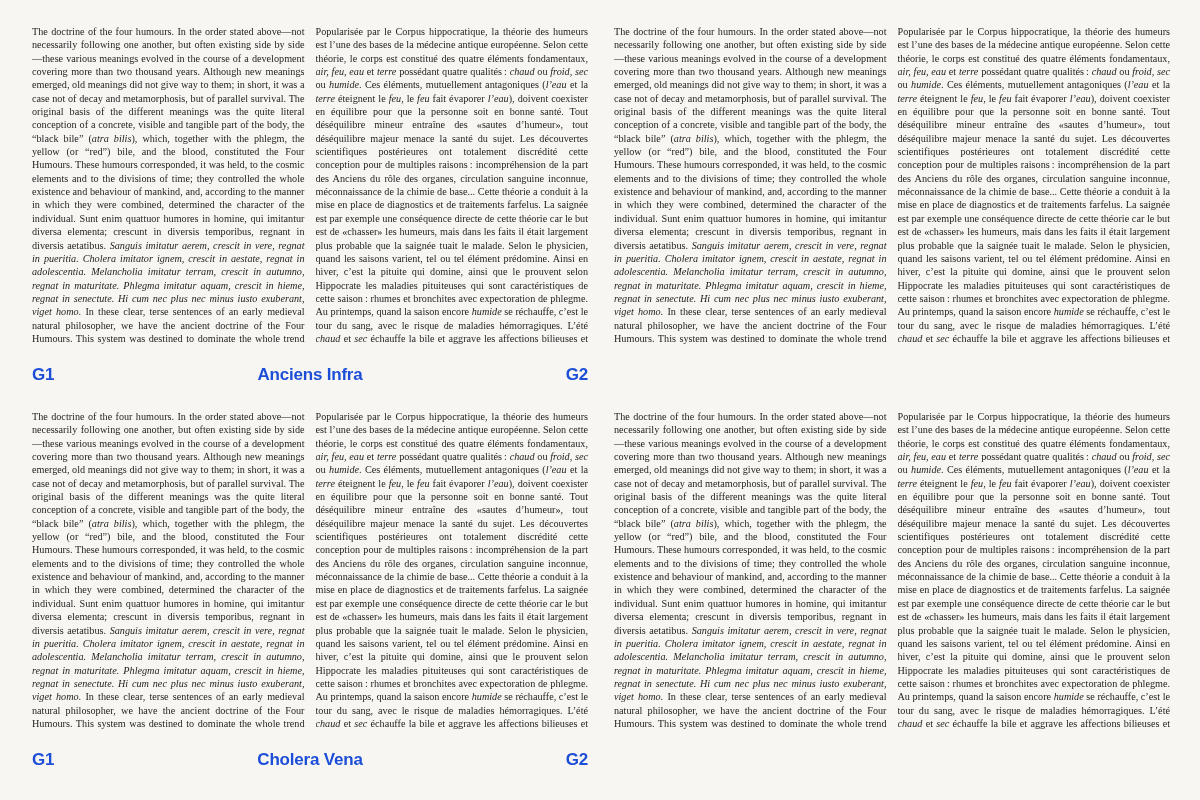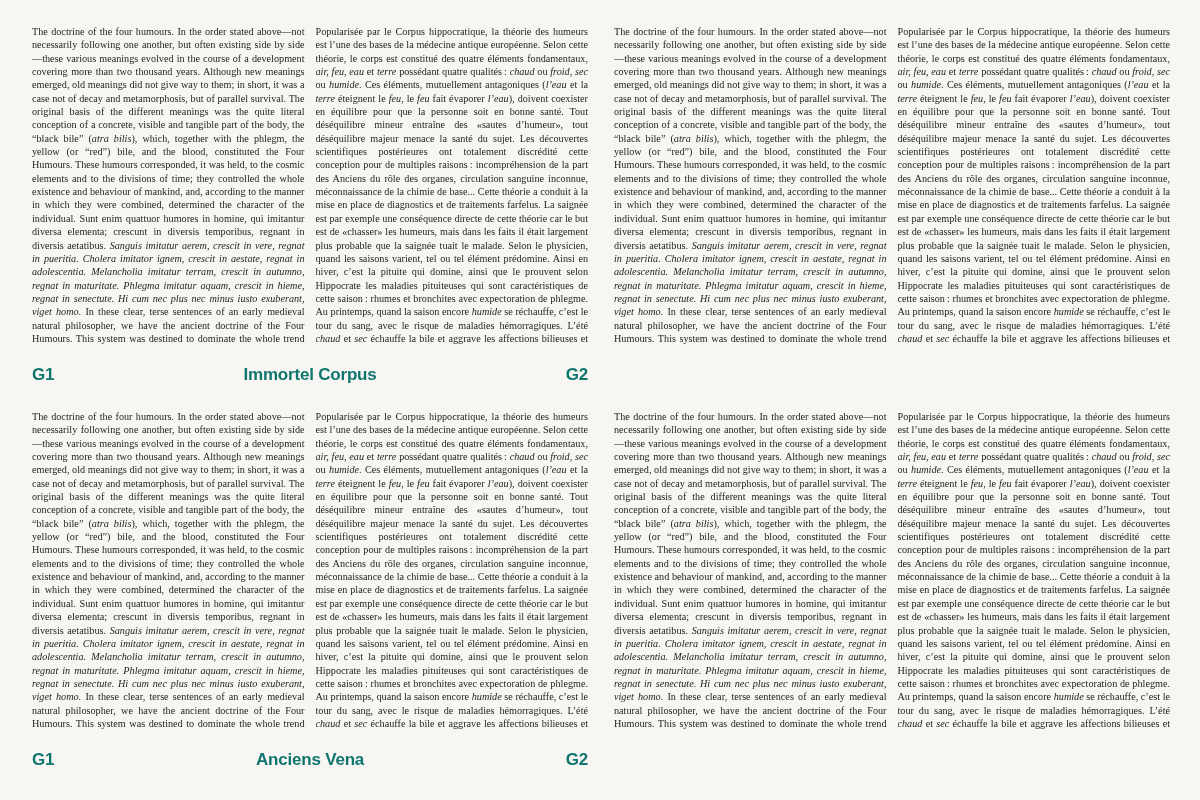--- a/index.html
+++ b/index.html
@@ -50,58 +50,58 @@
   .textcol i { font-style: italic; }
   .g2-grade .textcol { color: #242321; }
   .footer {
     position: relative;
     margin-top: 15px;
     height: 30px;
     font-family: "Liberation Sans", "DejaVu Sans", sans-serif;
     font-weight: bold;
     font-size: 17px;
     letter-spacing: -0.2px;
-    color: #0f766e;
+    color: #1d4ed8;
   }
   .footer .marker-left  { position: absolute; left: 0; top: 3px; }
   .footer .marker-right { position: absolute; right: 0; top: 3px; }
   .footer .face-name    { position: absolute; left: 0; right: 0; top: 3px; text-align: center; }
 </style>
 </head>
 <body>
 
 <div class="spread">
 
   <section class="quadrant g1-grade">
     <div class="textwrap">
       <div class="textcol" lang="en"><span>The doctrine of the four humours. In the order stated above—not necessarily following one another, but often existing side by side—these various meanings evolved in the course of a development covering more than two thousand years. Although new meanings emerged, old meanings did not give way to them; in short, it was a case not of decay and metamorphosis, but of parallel survival. The original basis of the different meanings was the quite literal conception of a concrete, visible and tangible part of the body, the “black bile” (</span><i>atra bilis</i><span>), which, together with the phlegm, the yellow (or “red”) bile, and the blood, constituted the Four Humours. These humours corresponded, it was held, to the cosmic elements and to the divisions of time; they controlled the whole existence and behaviour of mankind, and, according to the manner in which they were combined, determined the character of the individual. Sunt enim quattuor humores in homine, qui imitantur diversa elementa; crescunt in diversis temporibus, regnant in diversis aetatibus. </span><i>Sanguis imitatur aerem, crescit in vere, regnat in pueritia. Cholera imitator ignem, crescit in aestate, regnat in adolescentia. Melancholia imitatur terram, crescit in autumno, regnat in maturitate. Phlegma imitatur aquam, crescit in hieme, regnat in senectute. Hi cum nec plus nec minus iusto exuberant, viget homo.</i><span> In these clear, terse sentences of an early medieval natural philosopher, we have the ancient doctrine of the Four Humours. This system was destined to dominate the whole trend of physiology and psychology almost until the present day; for what the “heterodox” schools of antiquity had opposed to humoral pathology was either forgotten or else merged into the orthodox doctrine by the second-century eclectics, especially Galen. </span></div>
       <div class="textcol" lang="fr"><span>Popularisée par le Corpus hippocratique, la théorie des humeurs est l’une des bases de la médecine antique européenne. Selon cette théorie, le corps est constitué des quatre éléments fondamentaux, </span><i>air, feu, eau</i><span> et </span><i>terre</i><span> possédant quatre qualités : </span><i>chaud</i><span> ou </span><i>froid</i><span>, </span><i>sec</i><span> ou </span><i>humide</i><span>. Ces éléments, mutuellement antagoniques (</span><i>l’eau</i><span> et la </span><i>terre</i><span> éteignent le </span><i>feu</i><span>, le </span><i>feu</i><span> fait évaporer </span><i>l’eau</i><span>), doivent coexister en équilibre pour que la personne soit en bonne santé. Tout déséquilibre mineur entraîne des «sautes d’humeur», tout déséquilibre majeur menace la santé du sujet. Les découvertes scientifiques postérieures ont totalement discrédité cette conception pour de multiples raisons : incompréhension de la part des Anciens du rôle des organes, circulation sanguine inconnue, méconnaissance de la chimie de base... Cette théorie a conduit à la mise en place de diagnostics et de traitements farfelus. La saignée est par exemple une conséquence directe de cette théorie car le but est de «chasser» les humeurs, mais dans les faits il était largement plus probable que la saignée tuait le malade. Selon le physicien, quand les saisons varient, tel ou tel élément prédomine. Ainsi en hiver, c’est la pituite qui domine, ainsi que le prouvent selon Hippocrate les maladies pituiteuses qui sont caractéristiques de cette saison : rhumes et bronchites avec expectoration de phlegme. Au printemps, quand la saison encore </span><i>humide</i><span> se réchauffe, c’est le tour du sang, avec le risque de maladies hémorragiques. L’été </span><i>chaud</i><span> et </span><i>sec</i><span> échauffe la bile et aggrave les affections bilieuses et les fièvres. L’automne, </span><i>sec</i><span> et </span><i>froid</i><span>, favorise l’atrabile et la mélancolie. Cette connaissance des saisons était importante pour le médecin de l’époque qui devait s’en souvenir lors du diagnostic et de l’élaboration d’un traitement. Ainsi un tempérament plutôt sanguin n’est plus le même au printemps ou en été, en automne ou en hiver. Chaque saison correspondant à un élément : printemps, </span></div>
     </div>
     <footer class="footer">
       <span class="marker-left">G1</span>
-      <span class="face-name">Immortel Corpus</span>
+      <span class="face-name">Anciens Infra</span>
       <span class="marker-right">G2</span>
     </footer>
   </section>
 
   <section class="quadrant g2-grade">
     <div class="textwrap">
       <div class="textcol" lang="en"><span>The doctrine of the four humours. In the order stated above—not necessarily following one another, but often existing side by side—these various meanings evolved in the course of a development covering more than two thousand years. Although new meanings emerged, old meanings did not give way to them; in short, it was a case not of decay and metamorphosis, but of parallel survival. The original basis of the different meanings was the quite literal conception of a concrete, visible and tangible part of the body, the “black bile” (</span><i>atra bilis</i><span>), which, together with the phlegm, the yellow (or “red”) bile, and the blood, constituted the Four Humours. These humours corresponded, it was held, to the cosmic elements and to the divisions of time; they controlled the whole existence and behaviour of mankind, and, according to the manner in which they were combined, determined the character of the individual. Sunt enim quattuor humores in homine, qui imitantur diversa elementa; crescunt in diversis temporibus, regnant in diversis aetatibus. </span><i>Sanguis imitatur aerem, crescit in vere, regnat in pueritia. Cholera imitator ignem, crescit in aestate, regnat in adolescentia. Melancholia imitatur terram, crescit in autumno, regnat in maturitate. Phlegma imitatur aquam, crescit in hieme, regnat in senectute. Hi cum nec plus nec minus iusto exuberant, viget homo.</i><span> In these clear, terse sentences of an early medieval natural philosopher, we have the ancient doctrine of the Four Humours. This system was destined to dominate the whole trend of physiology and psychology almost until the present day; for what the “heterodox” schools of antiquity had opposed to humoral pathology was either forgotten or else merged into the orthodox doctrine by the second-century eclectics, especially Galen. </span></div>
       <div class="textcol" lang="fr"><span>Popularisée par le Corpus hippocratique, la théorie des humeurs est l’une des bases de la médecine antique européenne. Selon cette théorie, le corps est constitué des quatre éléments fondamentaux, </span><i>air, feu, eau</i><span> et </span><i>terre</i><span> possédant quatre qualités : </span><i>chaud</i><span> ou </span><i>froid</i><span>, </span><i>sec</i><span> ou </span><i>humide</i><span>. Ces éléments, mutuellement antagoniques (</span><i>l’eau</i><span> et la </span><i>terre</i><span> éteignent le </span><i>feu</i><span>, le </span><i>feu</i><span> fait évaporer </span><i>l’eau</i><span>), doivent coexister en équilibre pour que la personne soit en bonne santé. Tout déséquilibre mineur entraîne des «sautes d’humeur», tout déséquilibre majeur menace la santé du sujet. Les découvertes scientifiques postérieures ont totalement discrédité cette conception pour de multiples raisons : incompréhension de la part des Anciens du rôle des organes, circulation sanguine inconnue, méconnaissance de la chimie de base... Cette théorie a conduit à la mise en place de diagnostics et de traitements farfelus. La saignée est par exemple une conséquence directe de cette théorie car le but est de «chasser» les humeurs, mais dans les faits il était largement plus probable que la saignée tuait le malade. Selon le physicien, quand les saisons varient, tel ou tel élément prédomine. Ainsi en hiver, c’est la pituite qui domine, ainsi que le prouvent selon Hippocrate les maladies pituiteuses qui sont caractéristiques de cette saison : rhumes et bronchites avec expectoration de phlegme. Au printemps, quand la saison encore </span><i>humide</i><span> se réchauffe, c’est le tour du sang, avec le risque de maladies hémorragiques. L’été </span><i>chaud</i><span> et </span><i>sec</i><span> échauffe la bile et aggrave les affections bilieuses et les fièvres. L’automne, </span><i>sec</i><span> et </span><i>froid</i><span>, favorise l’atrabile et la mélancolie. Cette connaissance des saisons était importante pour le médecin de l’époque qui devait s’en souvenir lors du diagnostic et de l’élaboration d’un traitement. Ainsi un tempérament plutôt sanguin n’est plus le même au printemps ou en été, en automne ou en hiver. Chaque saison correspondant à un élément : printemps, </span></div>
     </div>
   </section>
 
   <section class="quadrant g1-grade">
     <div class="textwrap">
       <div class="textcol" lang="en"><span>The doctrine of the four humours. In the order stated above—not necessarily following one another, but often existing side by side—these various meanings evolved in the course of a development covering more than two thousand years. Although new meanings emerged, old meanings did not give way to them; in short, it was a case not of decay and metamorphosis, but of parallel survival. The original basis of the different meanings was the quite literal conception of a concrete, visible and tangible part of the body, the “black bile” (</span><i>atra bilis</i><span>), which, together with the phlegm, the yellow (or “red”) bile, and the blood, constituted the Four Humours. These humours corresponded, it was held, to the cosmic elements and to the divisions of time; they controlled the whole existence and behaviour of mankind, and, according to the manner in which they were combined, determined the character of the individual. Sunt enim quattuor humores in homine, qui imitantur diversa elementa; crescunt in diversis temporibus, regnant in diversis aetatibus. </span><i>Sanguis imitatur aerem, crescit in vere, regnat in pueritia. Cholera imitator ignem, crescit in aestate, regnat in adolescentia. Melancholia imitatur terram, crescit in autumno, regnat in maturitate. Phlegma imitatur aquam, crescit in hieme, regnat in senectute. Hi cum nec plus nec minus iusto exuberant, viget homo.</i><span> In these clear, terse sentences of an early medieval natural philosopher, we have the ancient doctrine of the Four Humours. This system was destined to dominate the whole trend of physiology and psychology almost until the present day; for what the “heterodox” schools of antiquity had opposed to humoral pathology was either forgotten or else merged into the orthodox doctrine by the second-century eclectics, especially Galen. </span></div>
       <div class="textcol" lang="fr"><span>Popularisée par le Corpus hippocratique, la théorie des humeurs est l’une des bases de la médecine antique européenne. Selon cette théorie, le corps est constitué des quatre éléments fondamentaux, </span><i>air, feu, eau</i><span> et </span><i>terre</i><span> possédant quatre qualités : </span><i>chaud</i><span> ou </span><i>froid</i><span>, </span><i>sec</i><span> ou </span><i>humide</i><span>. Ces éléments, mutuellement antagoniques (</span><i>l’eau</i><span> et la </span><i>terre</i><span> éteignent le </span><i>feu</i><span>, le </span><i>feu</i><span> fait évaporer </span><i>l’eau</i><span>), doivent coexister en équilibre pour que la personne soit en bonne santé. Tout déséquilibre mineur entraîne des «sautes d’humeur», tout déséquilibre majeur menace la santé du sujet. Les découvertes scientifiques postérieures ont totalement discrédité cette conception pour de multiples raisons : incompréhension de la part des Anciens du rôle des organes, circulation sanguine inconnue, méconnaissance de la chimie de base... Cette théorie a conduit à la mise en place de diagnostics et de traitements farfelus. La saignée est par exemple une conséquence directe de cette théorie car le but est de «chasser» les humeurs, mais dans les faits il était largement plus probable que la saignée tuait le malade. Selon le physicien, quand les saisons varient, tel ou tel élément prédomine. Ainsi en hiver, c’est la pituite qui domine, ainsi que le prouvent selon Hippocrate les maladies pituiteuses qui sont caractéristiques de cette saison : rhumes et bronchites avec expectoration de phlegme. Au printemps, quand la saison encore </span><i>humide</i><span> se réchauffe, c’est le tour du sang, avec le risque de maladies hémorragiques. L’été </span><i>chaud</i><span> et </span><i>sec</i><span> échauffe la bile et aggrave les affections bilieuses et les fièvres. L’automne, </span><i>sec</i><span> et </span><i>froid</i><span>, favorise l’atrabile et la mélancolie. Cette connaissance des saisons était importante pour le médecin de l’époque qui devait s’en souvenir lors du diagnostic et de l’élaboration d’un traitement. Ainsi un tempérament plutôt sanguin n’est plus le même au printemps ou en été, en automne ou en hiver. Chaque saison correspondant à un élément : printemps, </span></div>
     </div>
     <footer class="footer">
       <span class="marker-left">G1</span>
-      <span class="face-name">Anciens Vena</span>
+      <span class="face-name">Cholera Vena</span>
       <span class="marker-right">G2</span>
     </footer>
   </section>
 
   <section class="quadrant g2-grade">
     <div class="textwrap">
       <div class="textcol" lang="en"><span>The doctrine of the four humours. In the order stated above—not necessarily following one another, but often existing side by side—these various meanings evolved in the course of a development covering more than two thousand years. Although new meanings emerged, old meanings did not give way to them; in short, it was a case not of decay and metamorphosis, but of parallel survival. The original basis of the different meanings was the quite literal conception of a concrete, visible and tangible part of the body, the “black bile” (</span><i>atra bilis</i><span>), which, together with the phlegm, the yellow (or “red”) bile, and the blood, constituted the Four Humours. These humours corresponded, it was held, to the cosmic elements and to the divisions of time; they controlled the whole existence and behaviour of mankind, and, according to the manner in which they were combined, determined the character of the individual. Sunt enim quattuor humores in homine, qui imitantur diversa elementa; crescunt in diversis temporibus, regnant in diversis aetatibus. </span><i>Sanguis imitatur aerem, crescit in vere, regnat in pueritia. Cholera imitator ignem, crescit in aestate, regnat in adolescentia. Melancholia imitatur terram, crescit in autumno, regnat in maturitate. Phlegma imitatur aquam, crescit in hieme, regnat in senectute. Hi cum nec plus nec minus iusto exuberant, viget homo.</i><span> In these clear, terse sentences of an early medieval natural philosopher, we have the ancient doctrine of the Four Humours. This system was destined to dominate the whole trend of physiology and psychology almost until the present day; for what the “heterodox” schools of antiquity had opposed to humoral pathology was either forgotten or else merged into the orthodox doctrine by the second-century eclectics, especially Galen. </span></div>
       <div class="textcol" lang="fr"><span>Popularisée par le Corpus hippocratique, la théorie des humeurs est l’une des bases de la médecine antique européenne. Selon cette théorie, le corps est constitué des quatre éléments fondamentaux, </span><i>air, feu, eau</i><span> et </span><i>terre</i><span> possédant quatre qualités : </span><i>chaud</i><span> ou </span><i>froid</i><span>, </span><i>sec</i><span> ou </span><i>humide</i><span>. Ces éléments, mutuellement antagoniques (</span><i>l’eau</i><span> et la </span><i>terre</i><span> éteignent le </span><i>feu</i><span>, le </span><i>feu</i><span> fait évaporer </span><i>l’eau</i><span>), doivent coexister en équilibre pour que la personne soit en bonne santé. Tout déséquilibre mineur entraîne des «sautes d’humeur», tout déséquilibre majeur menace la santé du sujet. Les découvertes scientifiques postérieures ont totalement discrédité cette conception pour de multiples raisons : incompréhension de la part des Anciens du rôle des organes, circulation sanguine inconnue, méconnaissance de la chimie de base... Cette théorie a conduit à la mise en place de diagnostics et de traitements farfelus. La saignée est par exemple une conséquence directe de cette théorie car le but est de «chasser» les humeurs, mais dans les faits il était largement plus probable que la saignée tuait le malade. Selon le physicien, quand les saisons varient, tel ou tel élément prédomine. Ainsi en hiver, c’est la pituite qui domine, ainsi que le prouvent selon Hippocrate les maladies pituiteuses qui sont caractéristiques de cette saison : rhumes et bronchites avec expectoration de phlegme. Au printemps, quand la saison encore </span><i>humide</i><span> se réchauffe, c’est le tour du sang, avec le risque de maladies hémorragiques. L’été </span><i>chaud</i><span> et </span><i>sec</i><span> échauffe la bile et aggrave les affections bilieuses et les fièvres. L’automne, </span><i>sec</i><span> et </span><i>froid</i><span>, favorise l’atrabile et la mélancolie. Cette connaissance des saisons était importante pour le médecin de l’époque qui devait s’en souvenir lors du diagnostic et de l’élaboration d’un traitement. Ainsi un tempérament plutôt sanguin n’est plus le même au printemps ou en été, en automne ou en hiver. Chaque saison correspondant à un élément : printemps, </span></div>
     </div>
   </section>

